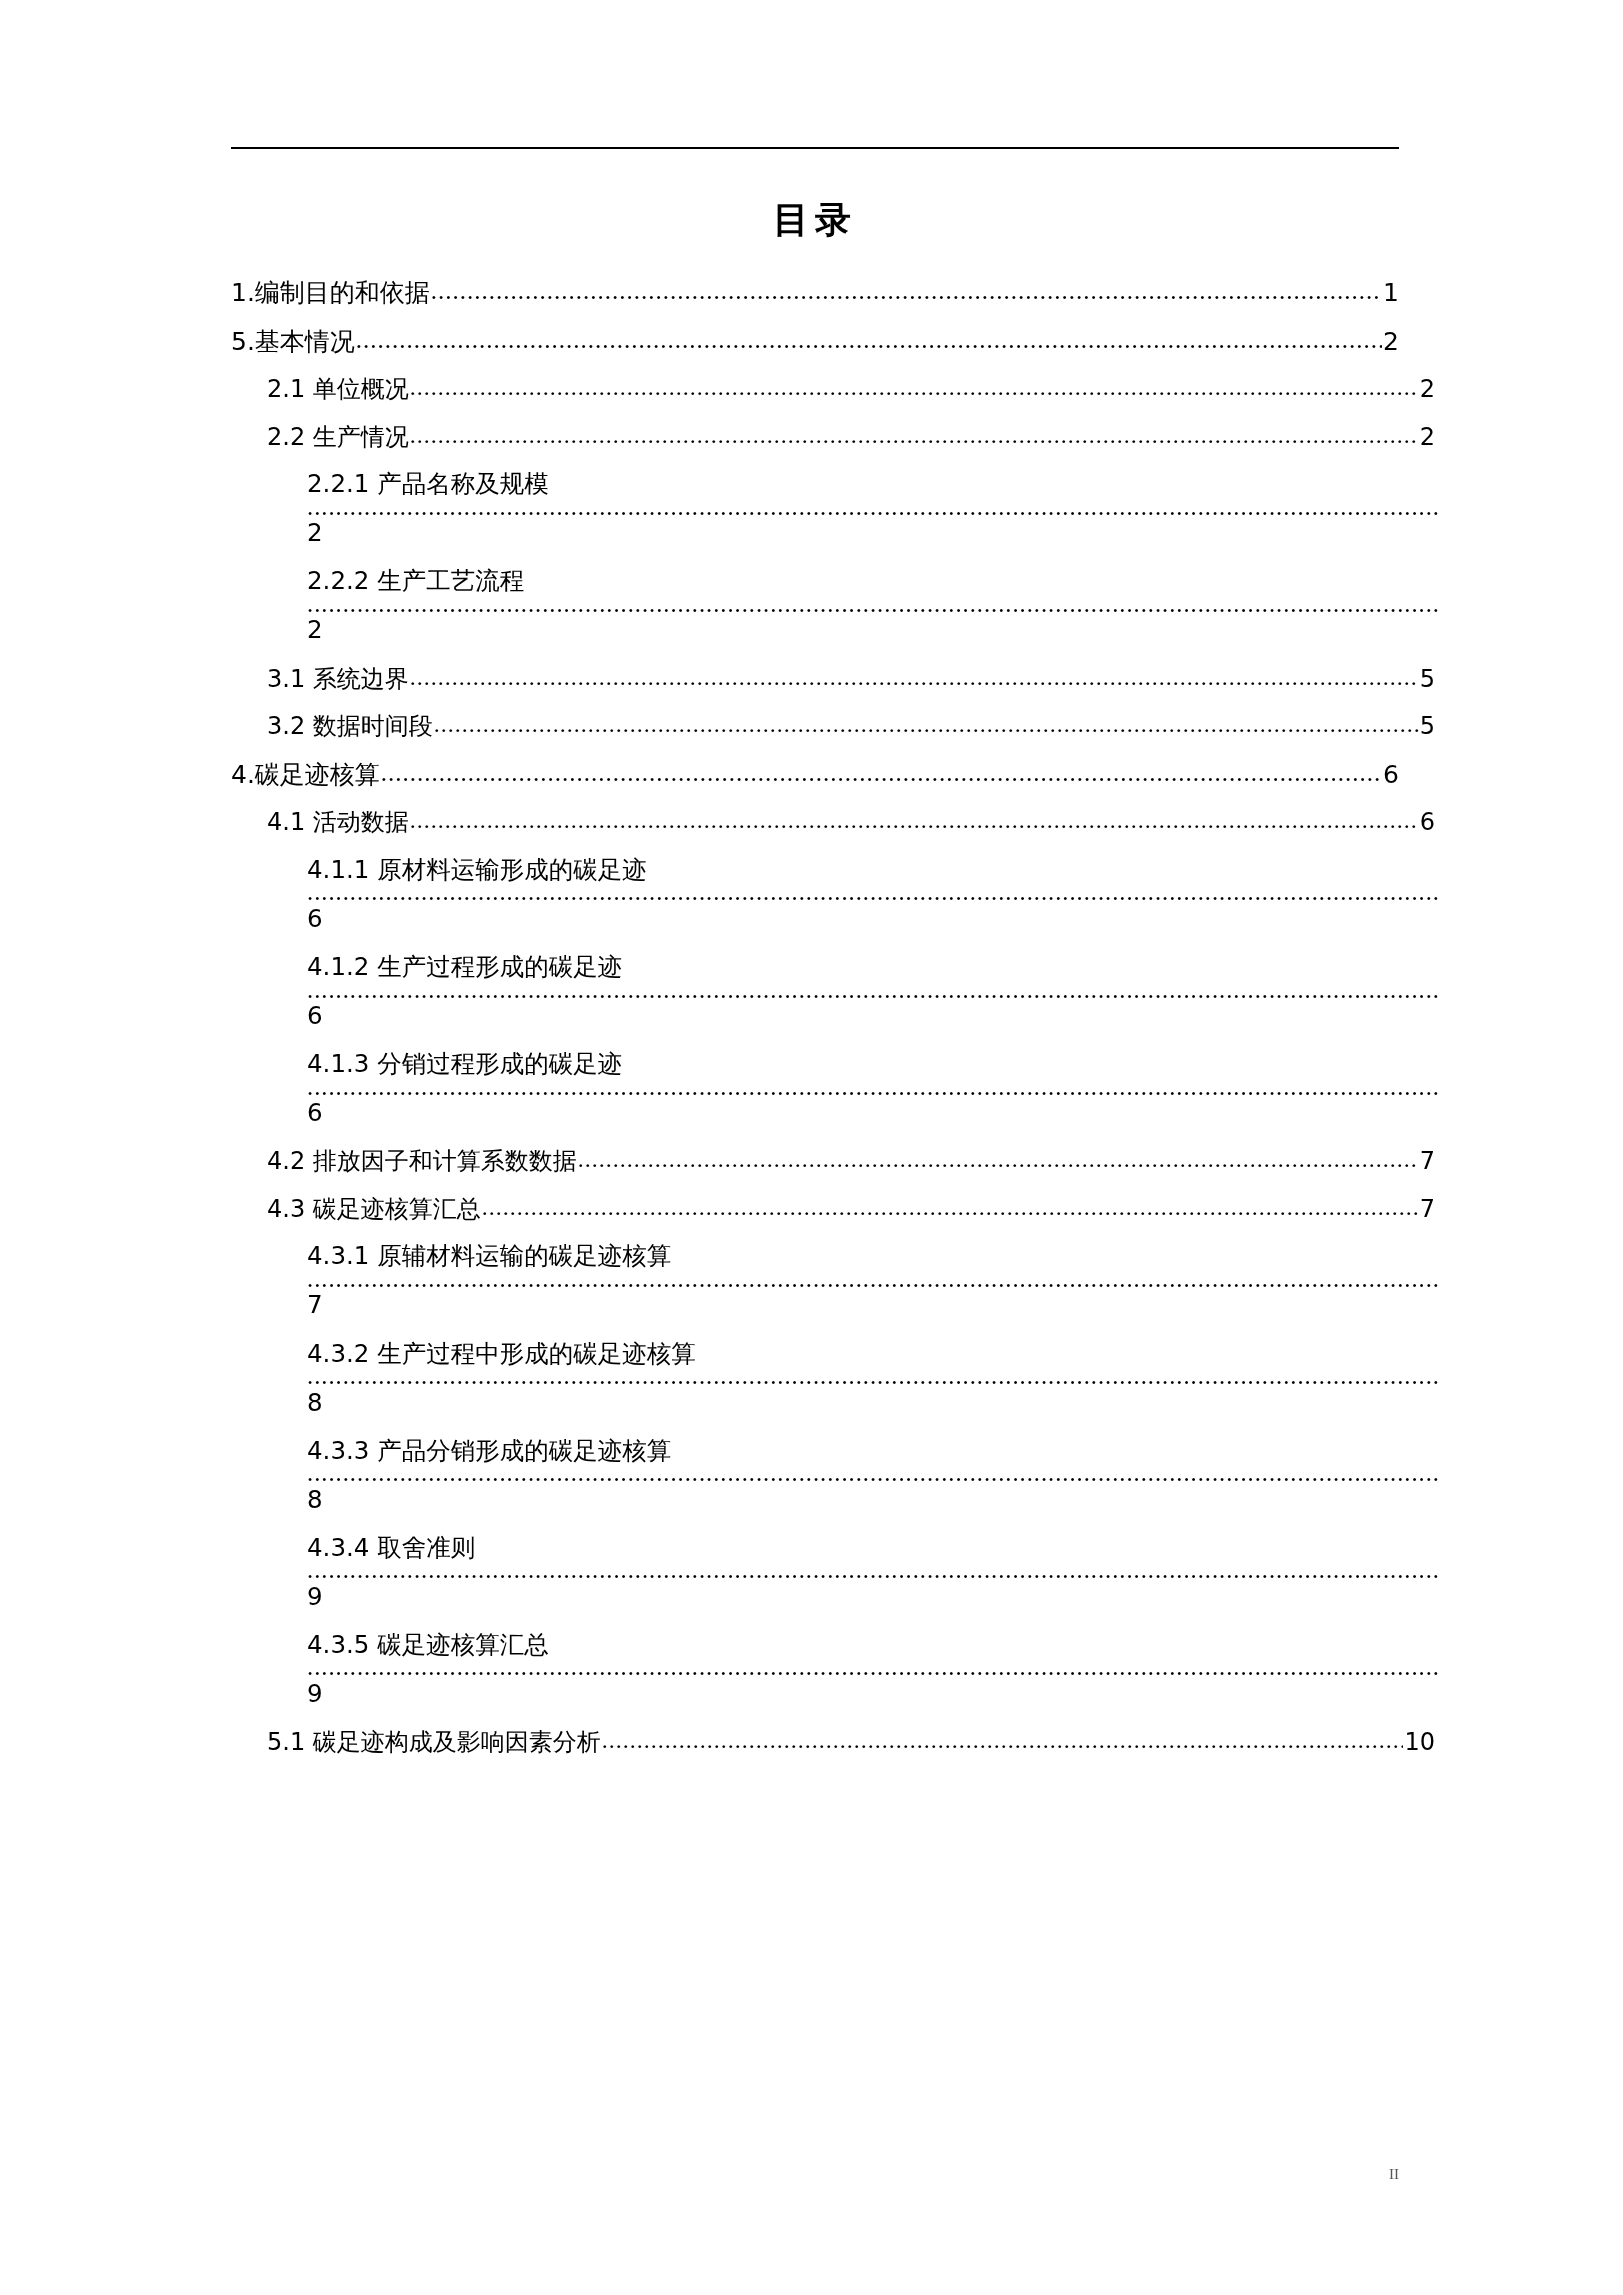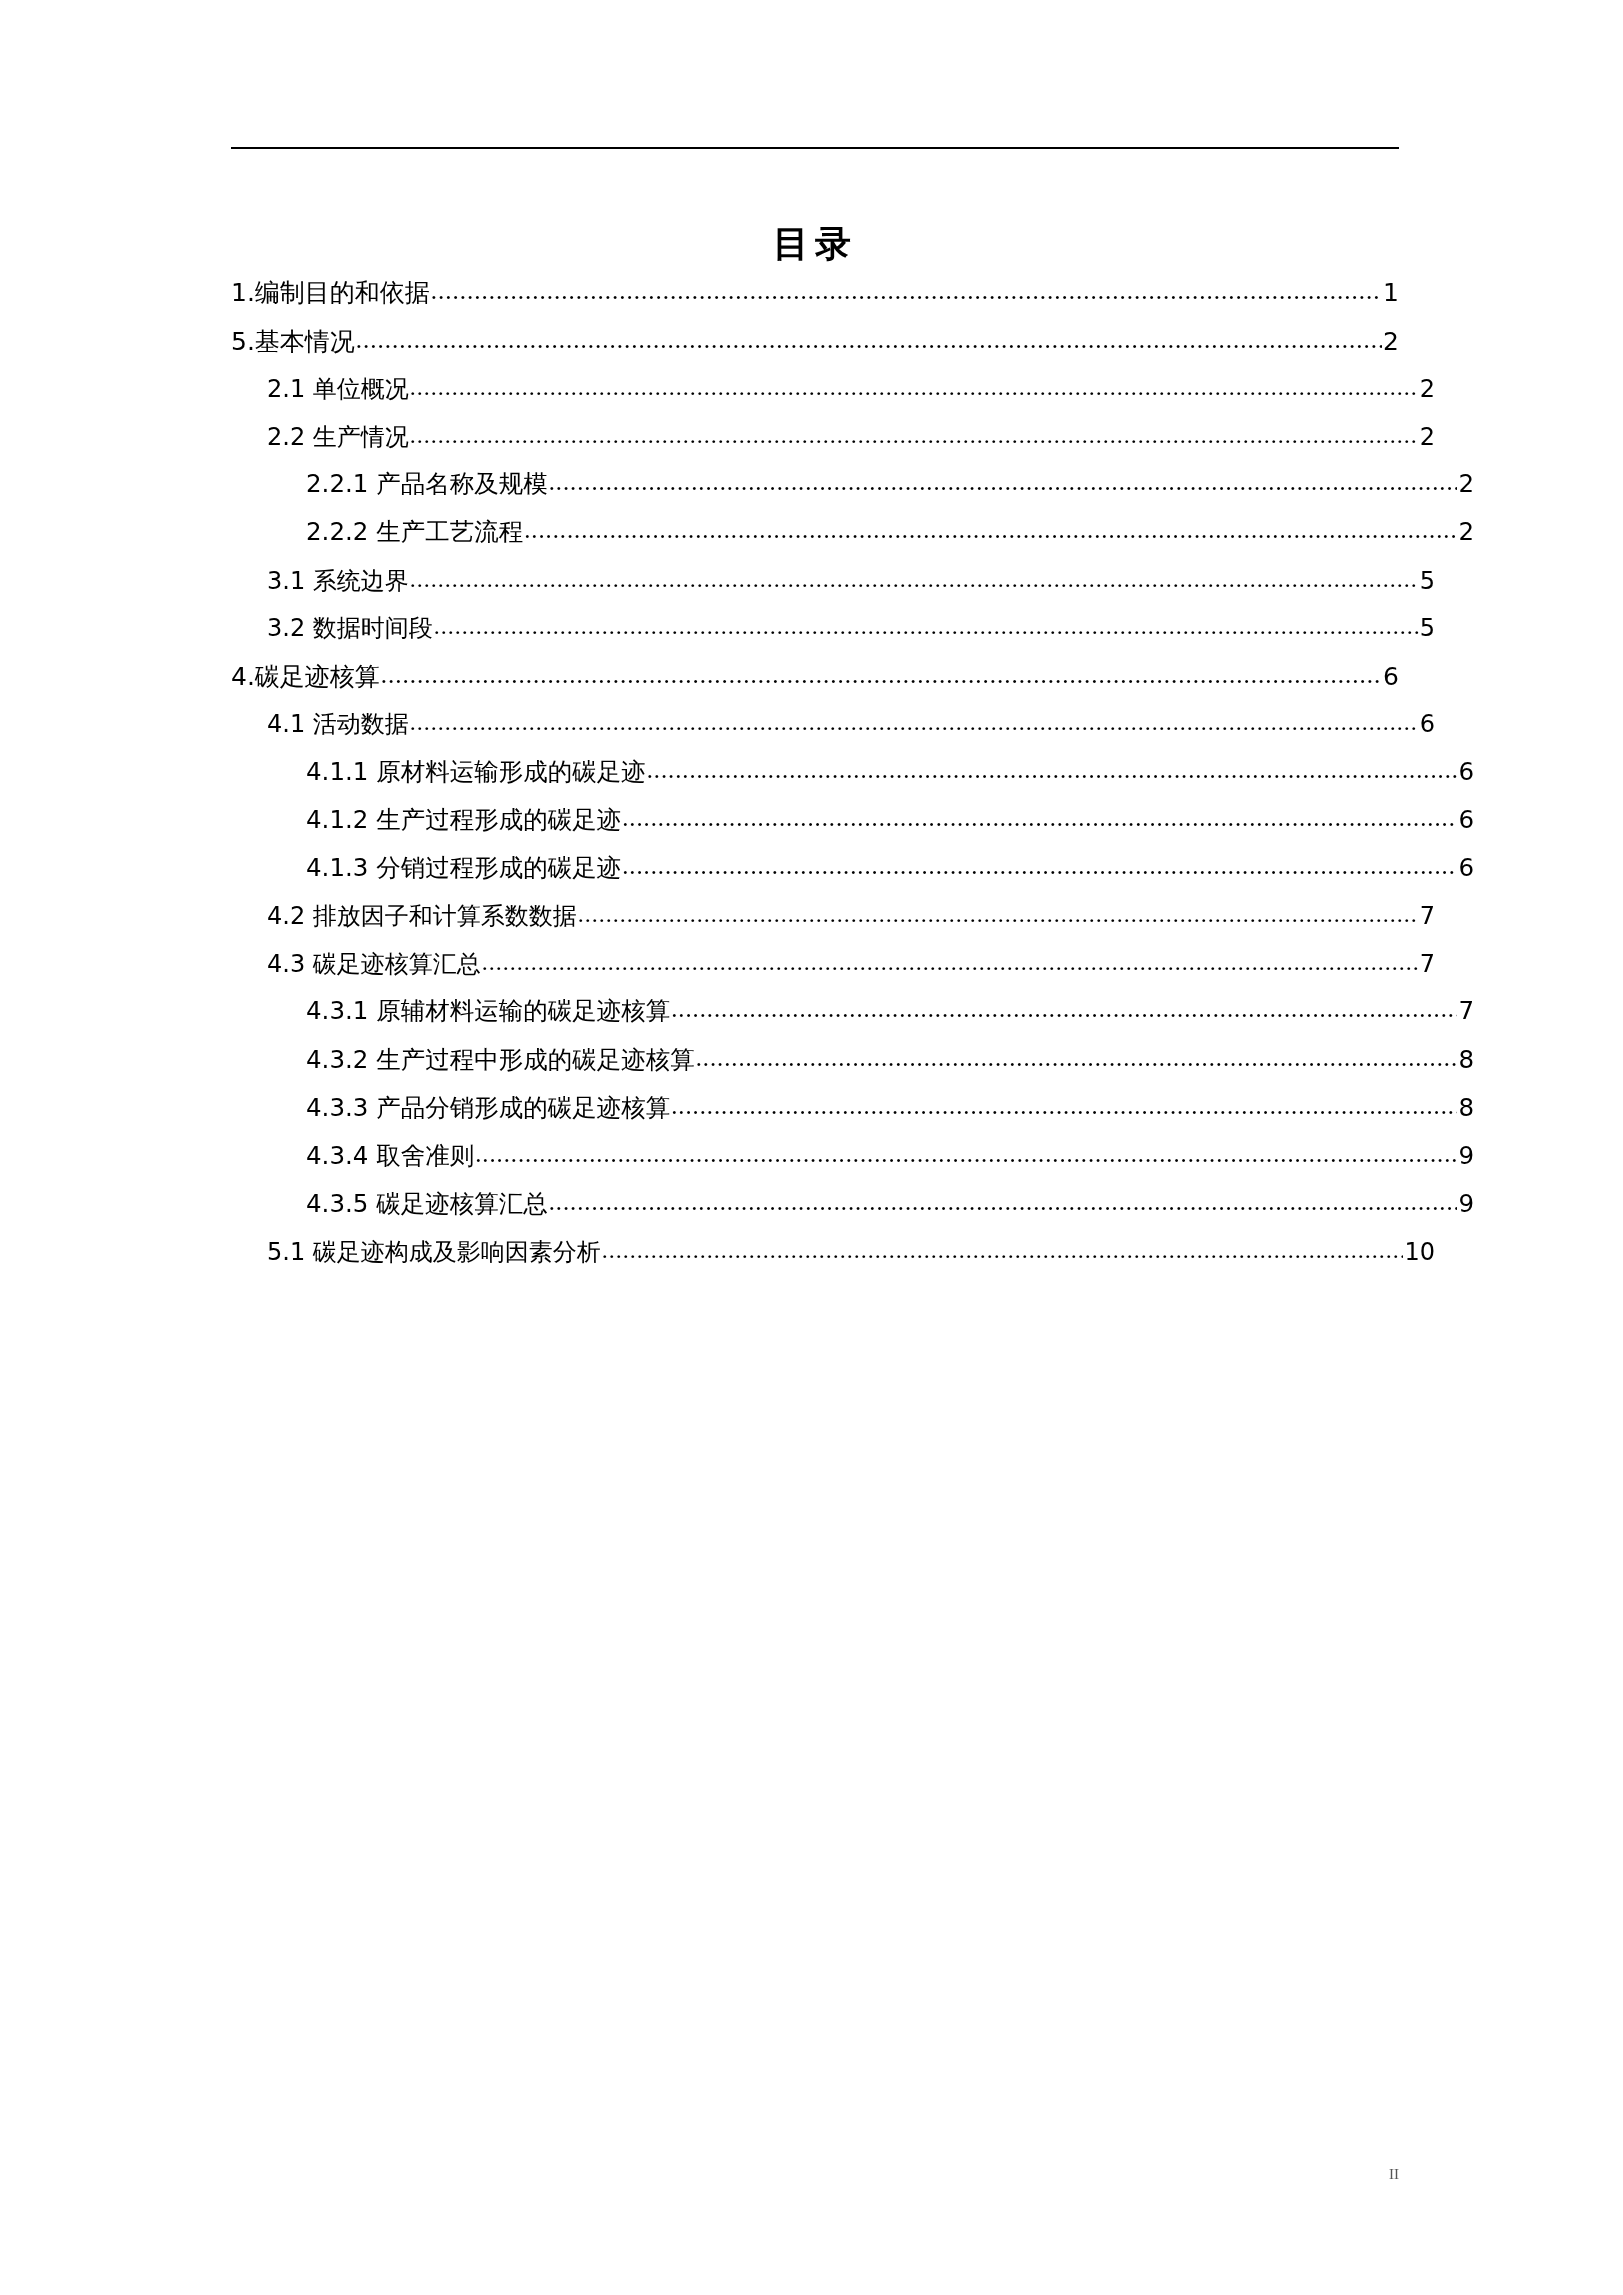--- a/index.html
+++ b/index.html
@@ -38,21 +38,20 @@
     position: absolute;
     left: 0;
     top: 196px;
     width: 1168px;
     text-align: center;
     font-family: "DejaVu Serif", "Liberation Serif", serif;
     font-weight: bold;
     font-size: 36px;
     letter-spacing: 5.9px;
     color: #000000;
-    margin-top: 24px;
   }
   .toc {
     position: absolute;
     left: 0;
     top: 280px;
     width: 1168px;
   }
   .toc-entry {
     display: flex;
     align-items: baseline;
@@ -81,21 +80,21 @@
   }
   .toc-entry .page-no {
     flex: 0 0 auto;
     font-family: "DejaVu Sans", "Liberation Sans", sans-serif;
     font-size: 25.5px;
     text-align: right;
     min-width: 14.7px;
   }
   .lvl-1 { padding-left: 0px; }
   .lvl-2 { padding-left: 36px; }
-  .lvl-3 { padding-left: 75px; }
+  .lvl-3 { padding-left: 75px; flex-direction: column; }
 
   .lvl-1 .label, .lvl-1 .page-no, .lvl-1 .dots { font-size: 25px; }
   .lvl-2 .label, .lvl-2 .page-no, .lvl-2 .dots { font-size: 24px; }
   .lvl-3 .label, .lvl-3 .page-no, .lvl-3 .dots { font-size: 24.5px; }
 
   .page-footer {
     position: absolute;
     left: 0;
     top: 2166px;
     width: 1168px;

